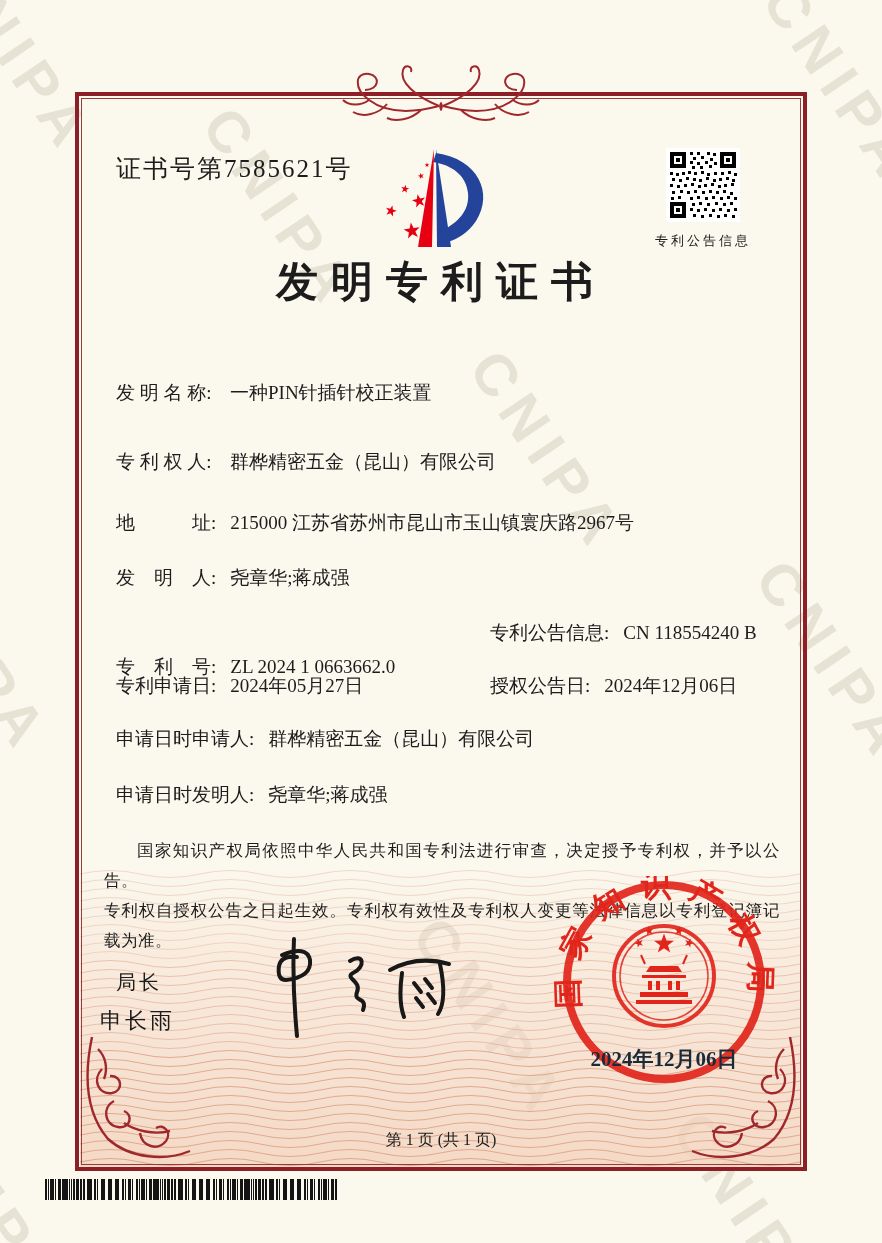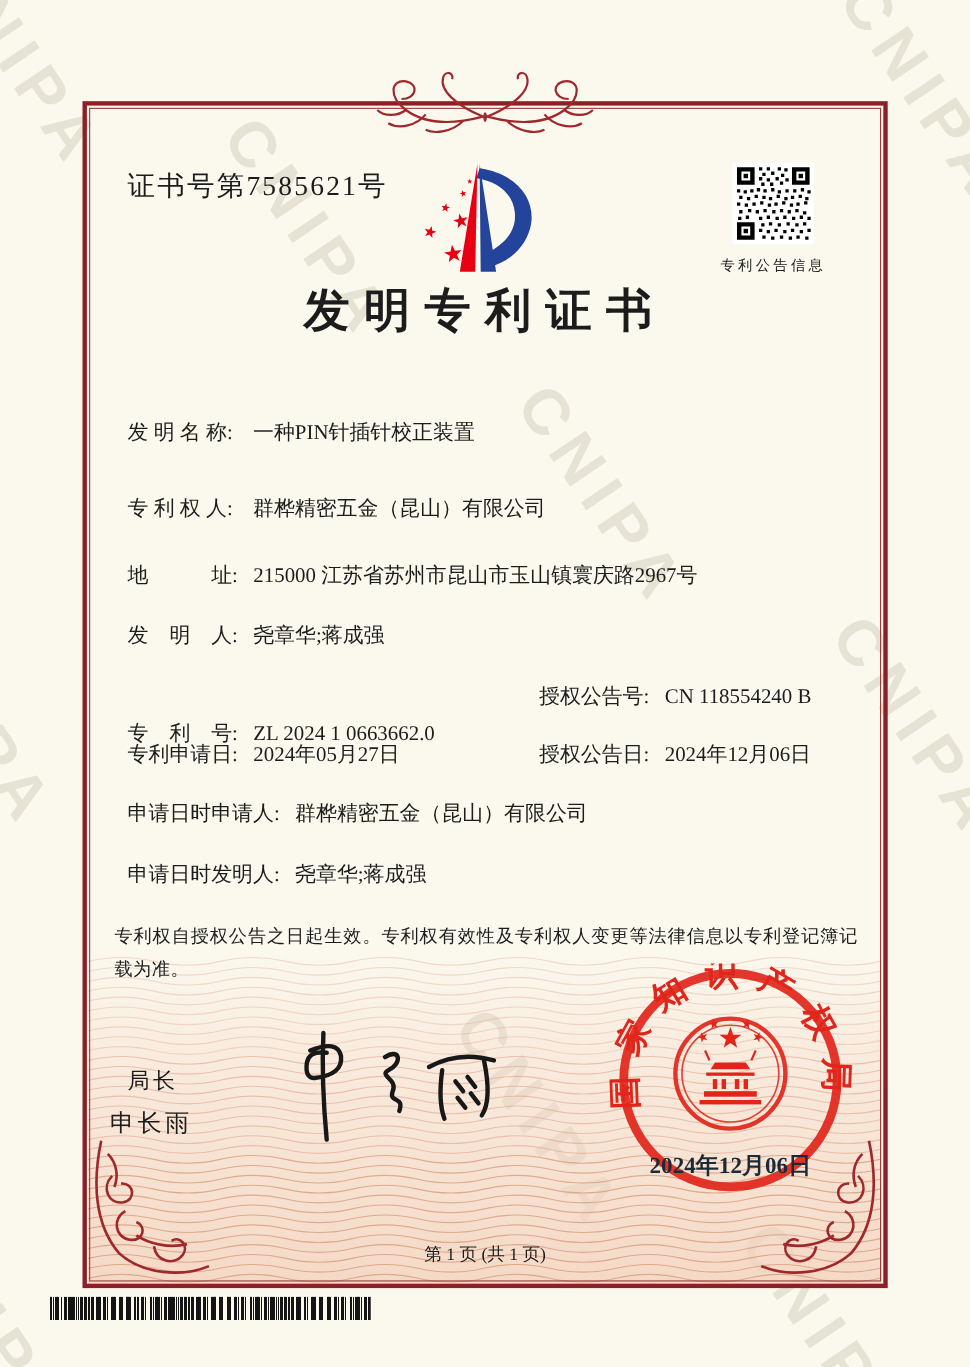--- a/index.html
+++ b/index.html
@@ -189,36 +189,37 @@
 <div class="row" style="top:493px;text-align:right;">
   <span class="lbl">地　　　址:</span><span class="val">215000 江苏省苏州市昆山市玉山镇寰庆路2967号</span>
 </div>
 <div class="row" style="top:548px;text-align:right;">
   <span class="lbl">发　明　人:</span><span class="val">尧章华;蒋成强</span>
 </div>
 <div class="row" style="top:637px;">
   <span class="lbl">专　利　号:</span><span class="val">ZL 2024 1 0663662.0</span>
 </div>
 <div class="row rcol" style="top:603px;">
-  <span class="lbl">授权公告号:</span><span class="val">CN 118554240 B</span>
+  <span class="lbl">专利公告信息:</span><span class="val">CN 118554240 B</span>
 </div>
 <div class="row" style="top:656px;">
   <span class="lbl">专利申请日:</span><span class="val">2024年05月27日</span>
 </div>
 <div class="row rcol" style="top:656px;">
   <span class="lbl">授权公告日:</span><span class="val">2024年12月06日</span>
 </div>
 <div class="row" style="top:709px;">
   <span class="lbl">申请日时申请人:</span><span class="val">群桦精密五金（昆山）有限公司</span>
 </div>
 <div class="row" style="top:765px;">
   <span class="lbl">申请日时发明人:</span><span class="val">尧章华;蒋成强</span>
 </div>
 
 <div class="abs statement">
+  <div class="l1">国家知识产权局依照中华人民共和国专利法进行审查，决定授予专利权，并予以公告。</div>
   <div class="l2">专利权自授权公告之日起生效。专利权有效性及专利权人变更等法律信息以专利登记簿记载为准。</div>
 </div>
 
 <div class="abs sig-title">局长</div>
 <div class="abs sig-name">申长雨</div>
 
 <svg class="abs signature" width="230" height="115" viewBox="0 0 230 115">
   <g stroke="#181818" stroke-width="4" fill="none" stroke-linecap="round" stroke-linejoin="round">
     <path d="M30,22 Q55,12 58,27 Q60,44 34,47 Q25,47 27,33 Q29,22 45,24"></path>
     <path d="M42,6 Q40,50 45,103"></path>

